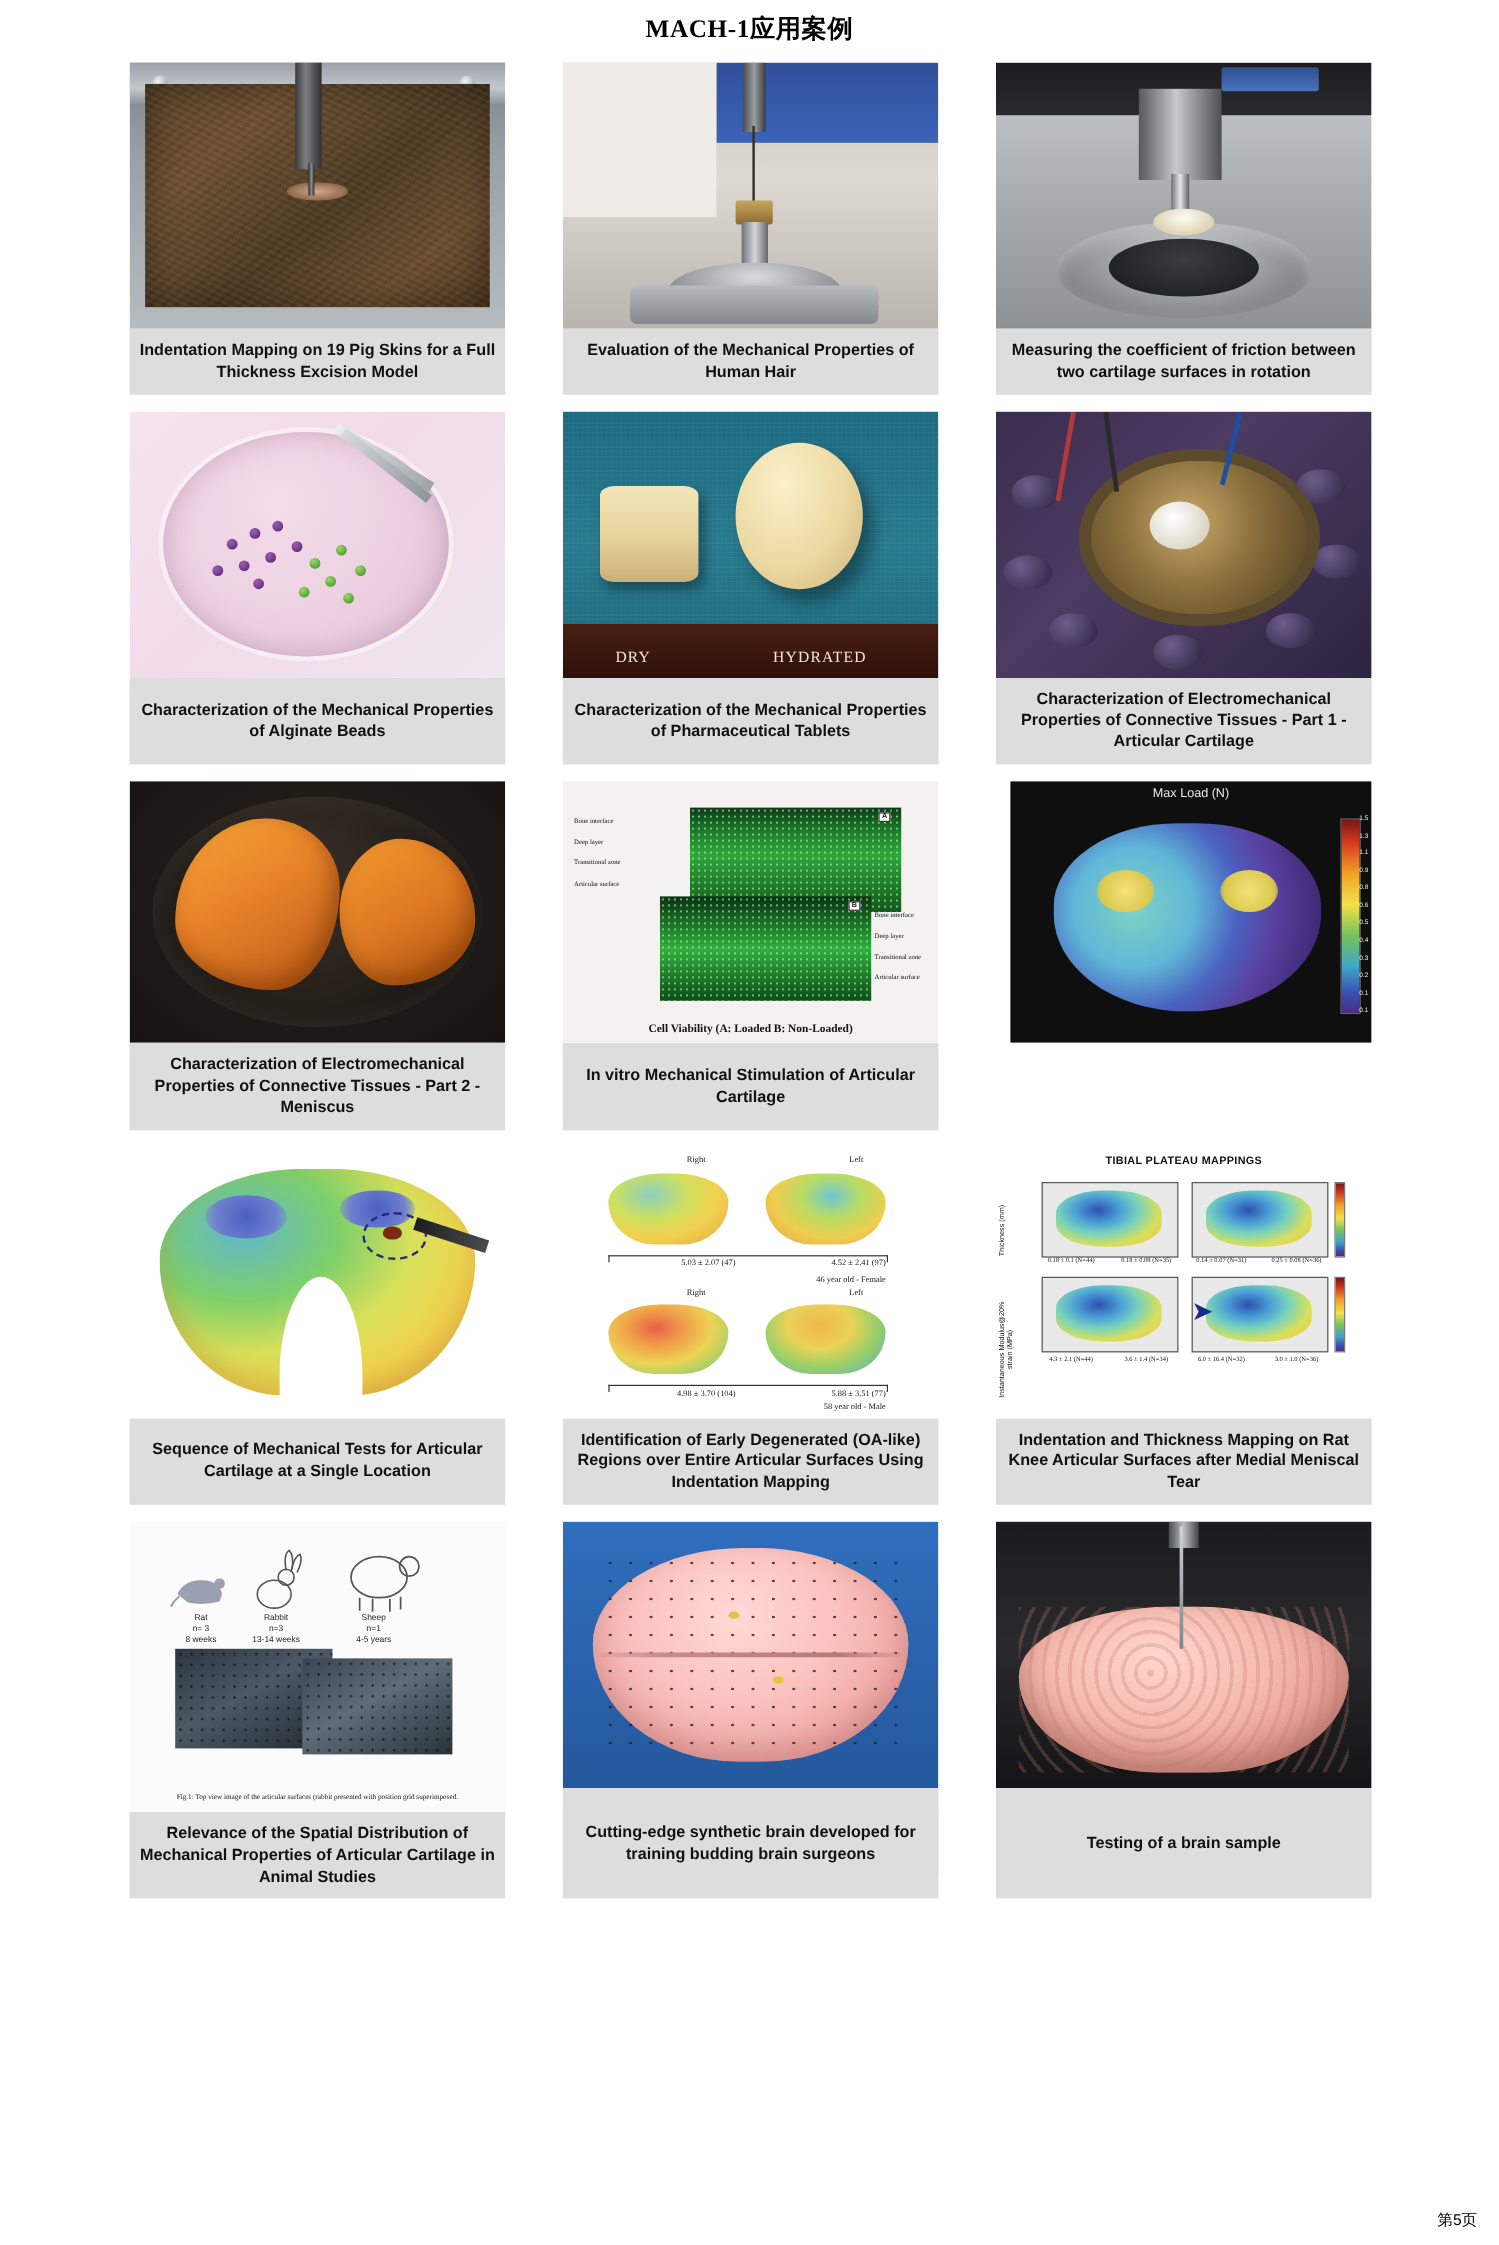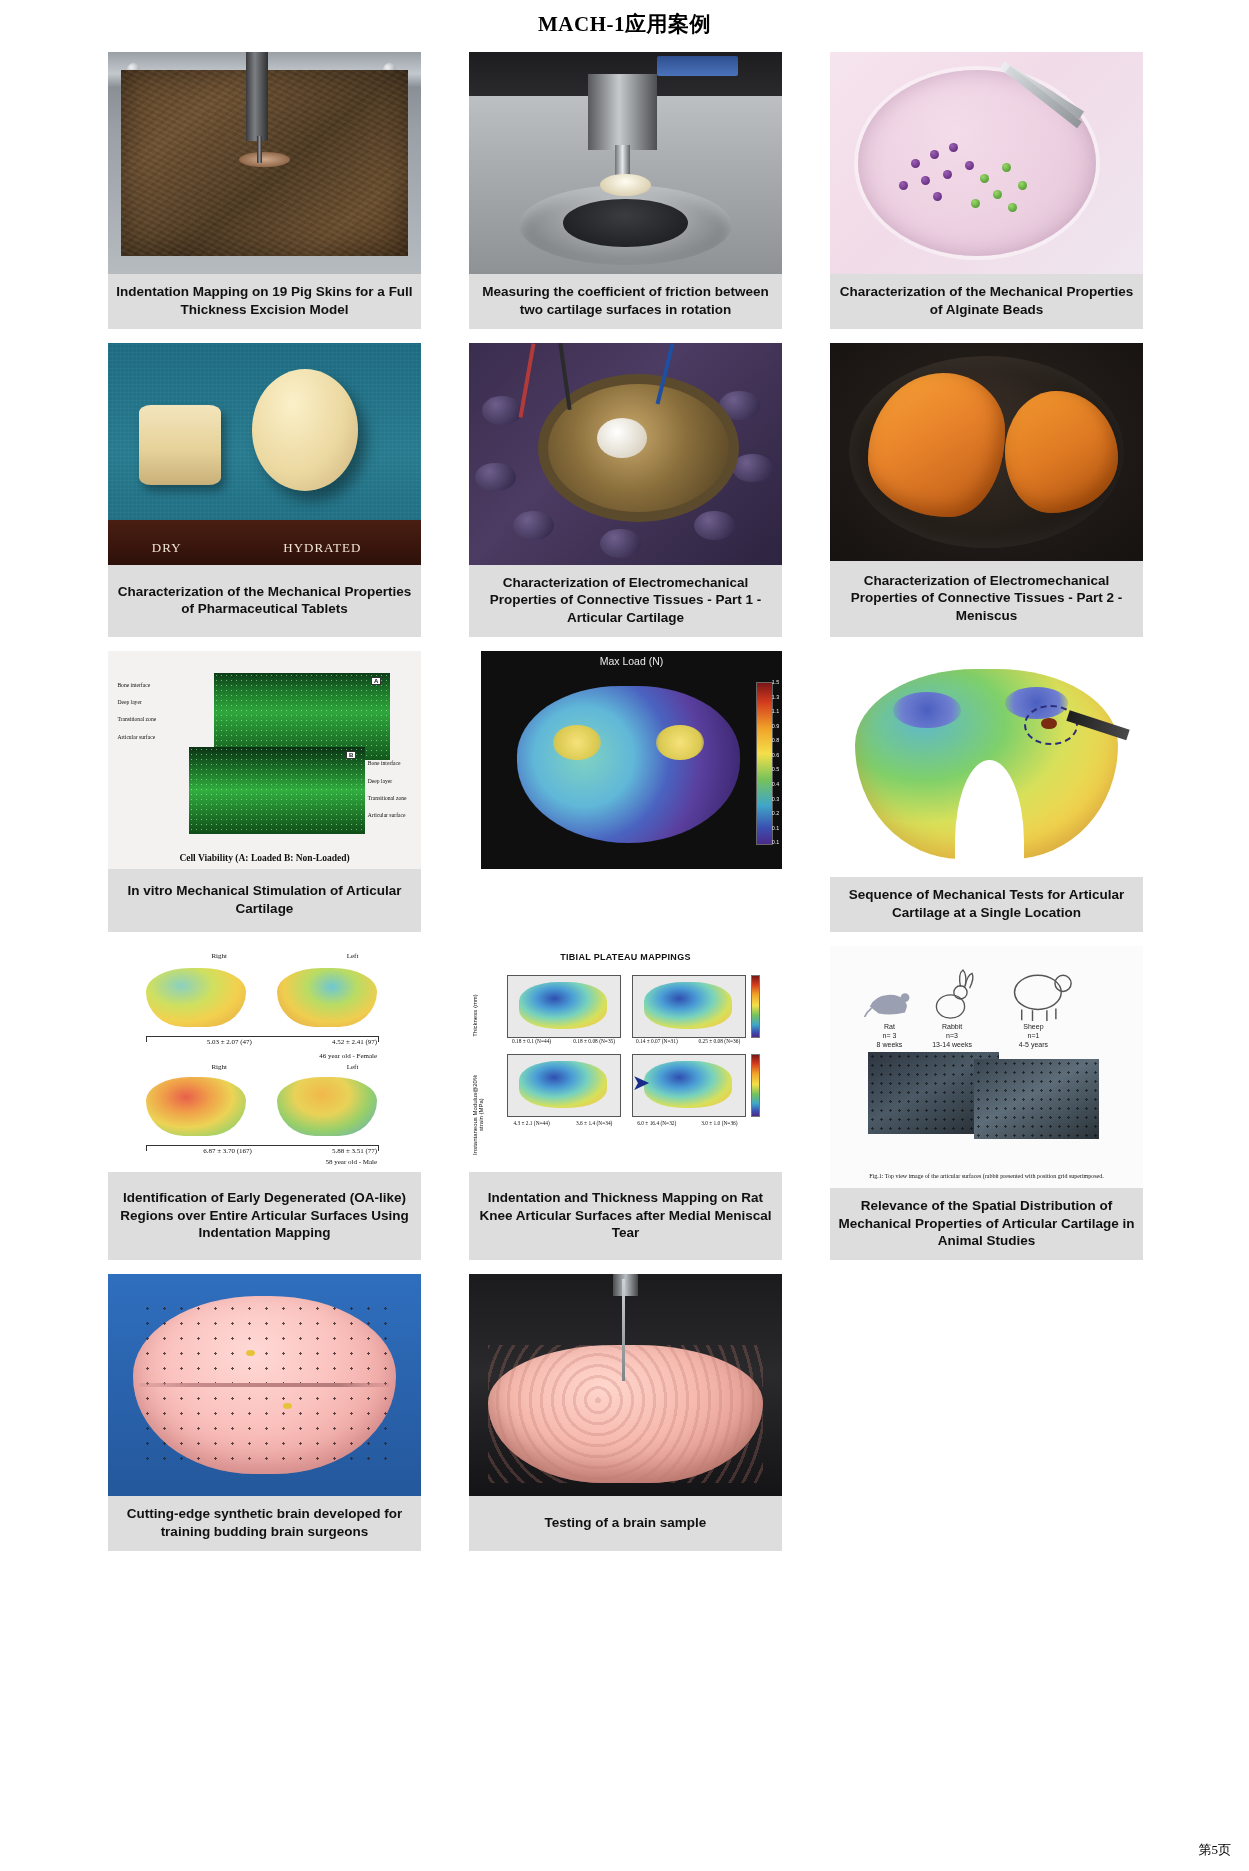--- a/index.html
+++ b/index.html
@@ -65,21 +65,21 @@
     flex: 1 1 auto;
     display: flex;
     align-items: center;
     justify-content: center;
   }
   .page-number {
     position: absolute;
     right: 18px;
     bottom: 12px;
     font-size: 13px;
-    font-family: Liberation Serif, serif;
+    font-family: Liberation Sans, sans-serif;
     color: #000000;
   }
 
   
   .c1-bg { background: linear-gradient(180deg,#7d8289 0%,#9aa0a6 35%,#b6bbc0 100%); }
   .c1-plate { position:absolute; left:4%; top:8%; width:92%; height:84%;
     background: linear-gradient(140deg,#5d4327 0%,#6e5131 25%,#4e3a22 55%,#6a4e2e 80%,#52391f 100%);
     box-shadow: inset 0 0 30px rgba(0,0,0,.45); }
   .c1-tex { position:absolute; inset:0; opacity:.5;
     background-image: repeating-linear-gradient(25deg, rgba(255,255,255,.07) 0 2px, rgba(0,0,0,.07) 2px 5px),
@@ -330,20 +330,37 @@
         <div class="c1-wound"></div>
         <div class="c1-arm"></div>
         <div class="c1-tip"></div>
       </div>
     </div>
     <div class="cap-wrap">
         <div class="caption">Indentation Mapping on 19 Pig Skins for a Full Thickness Excision Model</div>
       </div>
   </div>
 
+  <div class="card">
+    <div class="thumb" style="height:222px">
+      <div class="thumb-inner c2-bg">
+        <div class="c2-blue"></div>
+        <div class="c2-white"></div>
+        <div class="c2-col"></div>
+        <div class="c2-hair"></div>
+        <div class="c2-clamp"></div>
+        <div class="c2-shaft"></div>
+        <div class="c2-base"></div>
+        <div class="c2-plate"></div>
+      </div>
+    </div>
+    <div class="cap-wrap">
+        <div class="caption">Evaluation of the Mechanical Properties of Human Hair</div>
+      </div>
+  </div>
 
   <div class="card">
     <div class="thumb" style="height:222px">
       <div class="thumb-inner c3-bg">
         <div class="c3-top"></div>
         <div class="c3-lcd"></div>
         <div class="c3-body"></div>
         <div class="c3-probe"></div>
         <div class="c3-ring"></div>
         <div class="c3-ring-in"></div>
@@ -512,21 +529,21 @@
         <div class="knee b" style="left:54%; top:10%; width:32%; height:26%;"></div>
         <div class="c11-rule" style="left:12%; top:40%; width:74%;"></div>
         <div class="c11-txt" style="left:12%; top:41%; width:34%;">5.03 ± 2.07 (47)</div>
         <div class="c11-txt" style="left:52%; top:41%; width:34%;">4.52 ± 2.41 (97)</div>
         <div class="c11-txt" style="left:12%; top:47%; width:74%;">46 year old - Female</div>
         <div class="c11-txt" style="left:16%; top:52%; width:22%;">Right</div>
         <div class="c11-txt" style="left:58%; top:52%; width:22%;">Left</div>
         <div class="knee c" style="left:12%; top:58%; width:32%; height:26%;"></div>
         <div class="knee d" style="left:54%; top:58%; width:32%; height:26%;"></div>
         <div class="c11-rule" style="left:12%; top:88%; width:74%;"></div>
-        <div class="c11-txt" style="left:12%; top:89%; width:34%;">6.87 ± 3.70 (167)</div>
+        <div class="c11-txt" style="left:12%; top:89%; width:34%;">4.98 ± 3.70 (104)</div>
         <div class="c11-txt" style="left:52%; top:89%; width:34%;">5.88 ± 3.51 (77)</div>
         <div class="c11-txt" style="left:12%; top:94%; width:74%;">58 year old - Male</div>
       </div>
     </div>
     <div class="cap-wrap">
         <div class="caption">Identification of Early Degenerated (OA-like) Regions over Entire Articular Surfaces Using Indentation Mapping</div>
       </div>
   </div>
 
   <div class="card">

